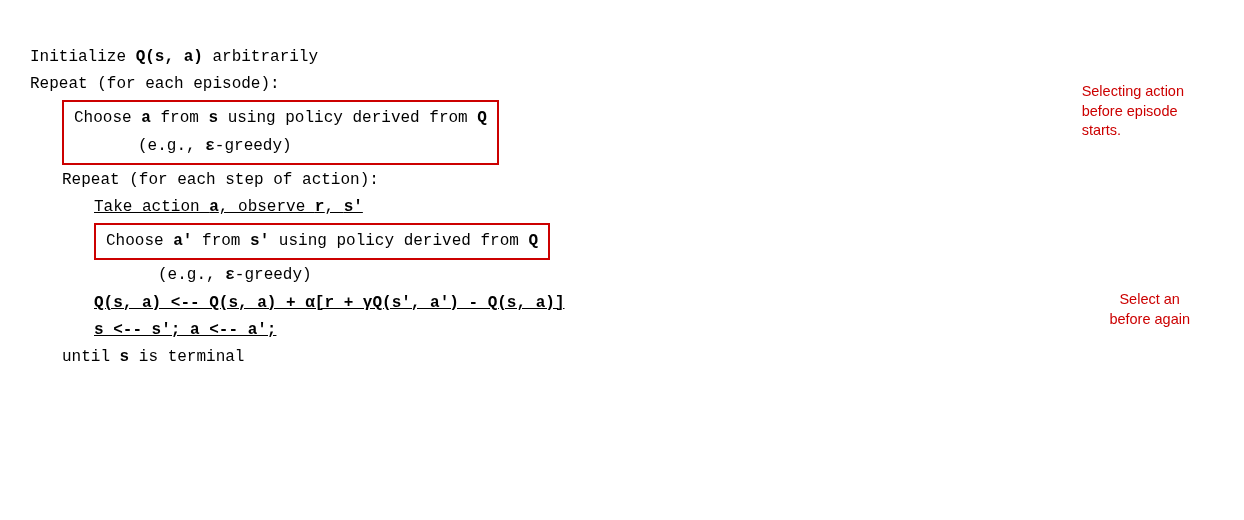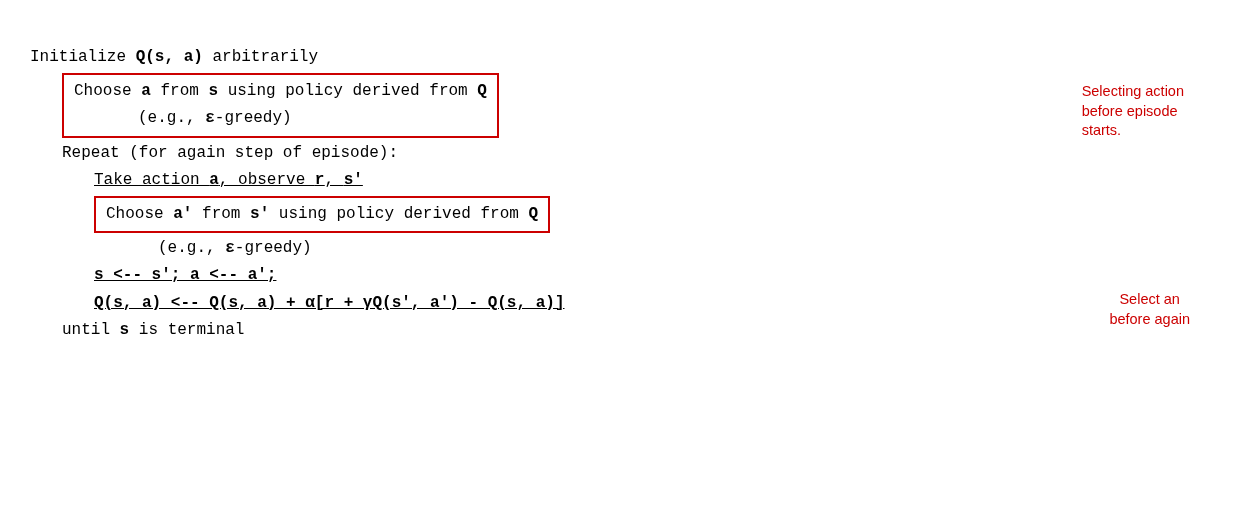--- a/index.html
+++ b/index.html
@@ -75,44 +75,45 @@
   </style>
 </head>
 <body>
 
 <div class="main-container">
 
   <div class="code-block">
 
     <div class="code-line">Initialize <span class="bold">Q(s, a)</span> arbitrarily</div>
 
+    <div class="code-line">Repeat (for each episode):</div>
 
 
     <div style="position:relative; margin: 2px 0 2px 2em;">
       <div style="display:inline-block; border: 2.5px solid #cc0000; padding: 3px 10px;">
         <div class="code-line">Choose <span class="bold">a</span> from <span class="bold">s</span> using policy derived from <span class="bold">Q</span></div>
         <div class="code-line" style="padding-left: 4em;">(e.g., <span class="bold">ε</span>-greedy)</div>
       </div>
     </div>
 
-    <div class="code-line indent1">Repeat (for again step of episode):</div>
+    <div class="code-line indent1">Repeat (for each step of action):</div>
 
     <div class="code-line indent2">Take action <span class="bold">a</span>, observe <span class="bold">r</span>, <span class="bold">s'</span></div>
 
     <div style="position:relative; margin: 2px 0 2px 4em;">
       <div style="display:inline-block; border: 2.5px solid #cc0000; padding: 3px 10px;">
         <div class="code-line">Choose <span class="bold">a'</span> from <span class="bold">s'</span> using policy derived from <span class="bold">Q</span></div>
       </div>
     </div>
 
     <div class="code-line" style="padding-left: 8em;">(e.g., <span class="bold">ε</span>-greedy)</div>
 
+    <div class="code-line indent2"><span class="bold">Q(s, a) &lt;-- Q(s, a) + α[r + γQ(s', a') - Q(s, a)]</span></div>
+
     <div class="code-line indent2"><span class="bold">s &lt;-- s'; a &lt;-- a';</span></div>
-
-    <div class="code-line indent2"><span class="bold">Q(s, a) &lt;-- Q(s, a) + α[r + γQ(s', a') - Q(s, a)]</span></div>
 
     <div class="code-line indent1">until <span class="bold">s</span> is terminal</div>
 
   </div>
 
   <div class="annotation annotation-1">
     <span>Selecting action</span><br>
     <span>before episode</span><br>
     <span>starts.</span>
   </div>

